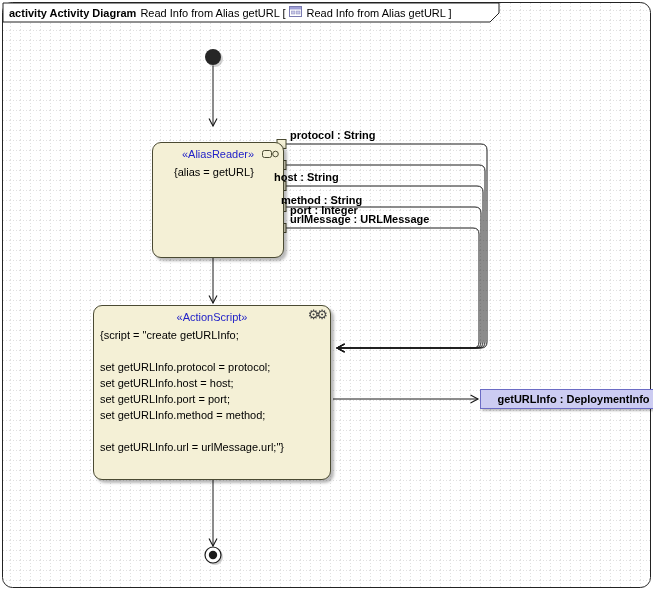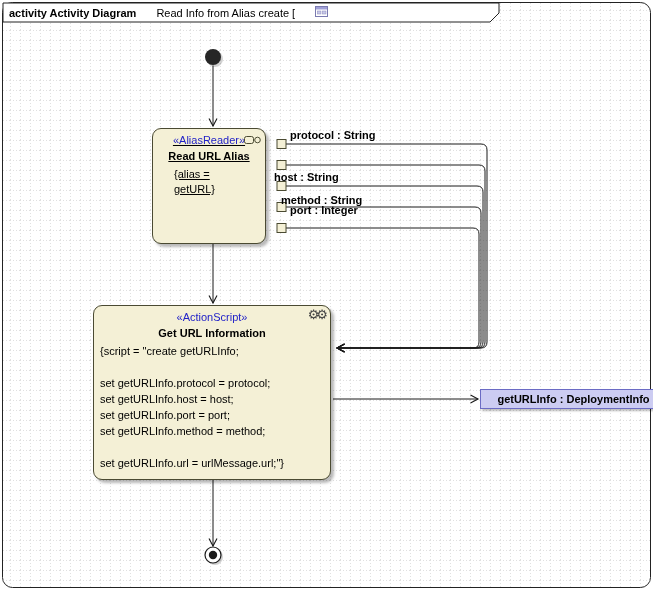--- a/index.html
+++ b/index.html
@@ -1,25 +1,25 @@
 <!DOCTYPE html>
 <html style="--node_fill: #F4F0D6; --node_border: #4A4A32; --stereo: #2121C8; --object_fill: #CCCCF2; --object_border: #6B6BC4; --grid: #E0E0E0; --edge: #1A1A1A;"><head>
 <meta charset="utf-8">
 <style>
   html,body{margin:0;padding:0;width:653px;height:590px;background:#fff;overflow:hidden;
     font-family:"Liberation Sans", sans-serif;}
   *{box-sizing:border-box;}
   .stage{position:absolute;left:0;top:0;width:653px;height:590px;}
   svg.bg{position:absolute;left:0;top:0;}
-  .tab-text{position:absolute;left:9px;top:5px;height:15px;display:flex;align-items:center;gap:20px;
+  .tab-text{position:absolute;left:9px;top:5px;height:15px;display:flex;align-items:center;gap:4px;
     font-size:11px;color:#000;white-space:nowrap;z-index:3;}
   .tab-text b{font-weight:bold;}
   .node{position:absolute;background:var(--node_fill,#F4F0D6);border:1px solid var(--node_border,#4A4A32);
     border-radius:9px;box-shadow:3px 3px 3px rgba(0,0,0,0.28);font-size:11px;color:#000;z-index:1;}
-  .node-alias{left:152px;top:128px;width:114px;height:116px;text-decoration:underline;}
+  .node-alias{left:152px;top:142px;width:132px;height:116px;}
   .node-script{left:93px;top:305px;width:238px;height:175px;}
   .stereo{text-align:center;color:var(--stereo,#2121C8);line-height:16px;padding-top:3px;}
   .node-title{text-align:center;font-weight:bold;line-height:16px;}
   .alias-body{padding:3px 21px;line-height:15px;text-align:left;}
   .script-body{padding:2px 6px;line-height:16px;white-space:pre-line;text-align:left;}
   .reader-icon{position:absolute;right:4px;top:6px;}
   .gears-icon{position:absolute;right:5px;top:2px;font-size:13px;color:#444;letter-spacing:-3px;line-height:14px;}
   .pin-label{position:absolute;font-size:11px;line-height:13px;white-space:nowrap;color:#000;z-index:2;font-weight:bold;}
   .object-node{position:absolute;left:480px;top:389px;width:187px;height:20px;line-height:18px;
     text-align:center;font-weight:bold;font-size:11px;color:#000;
@@ -74,57 +74,57 @@
 
     <g>
       <circle cx="215" cy="557" r="8" fill="rgba(0,0,0,0.18)"></circle>
       <circle cx="213" cy="555" r="8" fill="#ffffff" stroke="#1A1A1A" stroke-width="1.2"></circle>
       <circle cx="213" cy="555" r="4.2" fill="#1A1A1A"></circle>
     </g>
   </svg>
 
   <div class="tab-text">
     <b>activity Activity Diagram</b>
-    <span>Read Info from Alias create [</span>
+    <span>Read Info from Alias getURL [</span>
     <span>
       <svg width="13" height="11" viewBox="0 0 13 11">
         <rect x="0.5" y="0.5" width="12" height="10" fill="#ffffff" stroke="#7a7ab0"></rect>
         <rect x="1" y="1" width="11" height="2.5" fill="#A0A0D8"></rect>
         <rect x="2.5" y="5" width="3.5" height="3" fill="#C8C8E8" stroke="#8888bb" stroke-width="0.5"></rect>
         <rect x="7.5" y="5" width="3.5" height="3" fill="#C8C8E8" stroke="#8888bb" stroke-width="0.5"></rect>
       </svg>
     </span>
+    <span>Read Info from Alias getURL ]</span>
   </div>
 
   <div class="node node-alias">
     <div class="stereo">«AliasReader»</div>
-    <div class="node-title">Read URL Alias</div>
     <div class="alias-body">{alias = getURL}</div>
     <span class="reader-icon">
       <svg width="17" height="11" viewBox="0 0 17 11">
         <rect x="0.5" y="1.5" width="9" height="7" rx="2" fill="none" stroke="#4A4A32"></rect>
         <circle cx="13.5" cy="5" r="2.8" fill="none" stroke="#4A4A32"></circle>
       </svg>
     </span>
   </div>
 
   <div class="node node-script">
     <div class="stereo">«ActionScript»</div>
-    <div class="node-title">Get URL Information</div>
     <div class="script-body">{script = "create getURLInfo;
 
 set getURLInfo.protocol = protocol;
 set getURLInfo.host = host;
 set getURLInfo.port = port;
 set getURLInfo.method = method;
 
 set getURLInfo.url = urlMessage.url;"}</div>
     <span class="gears-icon">⚙⚙</span>
   </div>
 
   <div class="pin-label" style="left:290px;top:129px;">protocol : String</div>
   <div class="pin-label" style="left:281px;top:150px;margin-top:44px;">method : String</div>
   <div class="pin-label" style="left:274px;top:171px;">host : String</div>
   <div class="pin-label" style="left:290px;top:204px;">port : Integer</div>
+  <div class="pin-label" style="left:290px;top:213px;">urlMessage : URLMessage</div>
 
   <div class="object-node">getURLInfo : DeploymentInfo</div>
 
 </div>
 
 </body></html>

